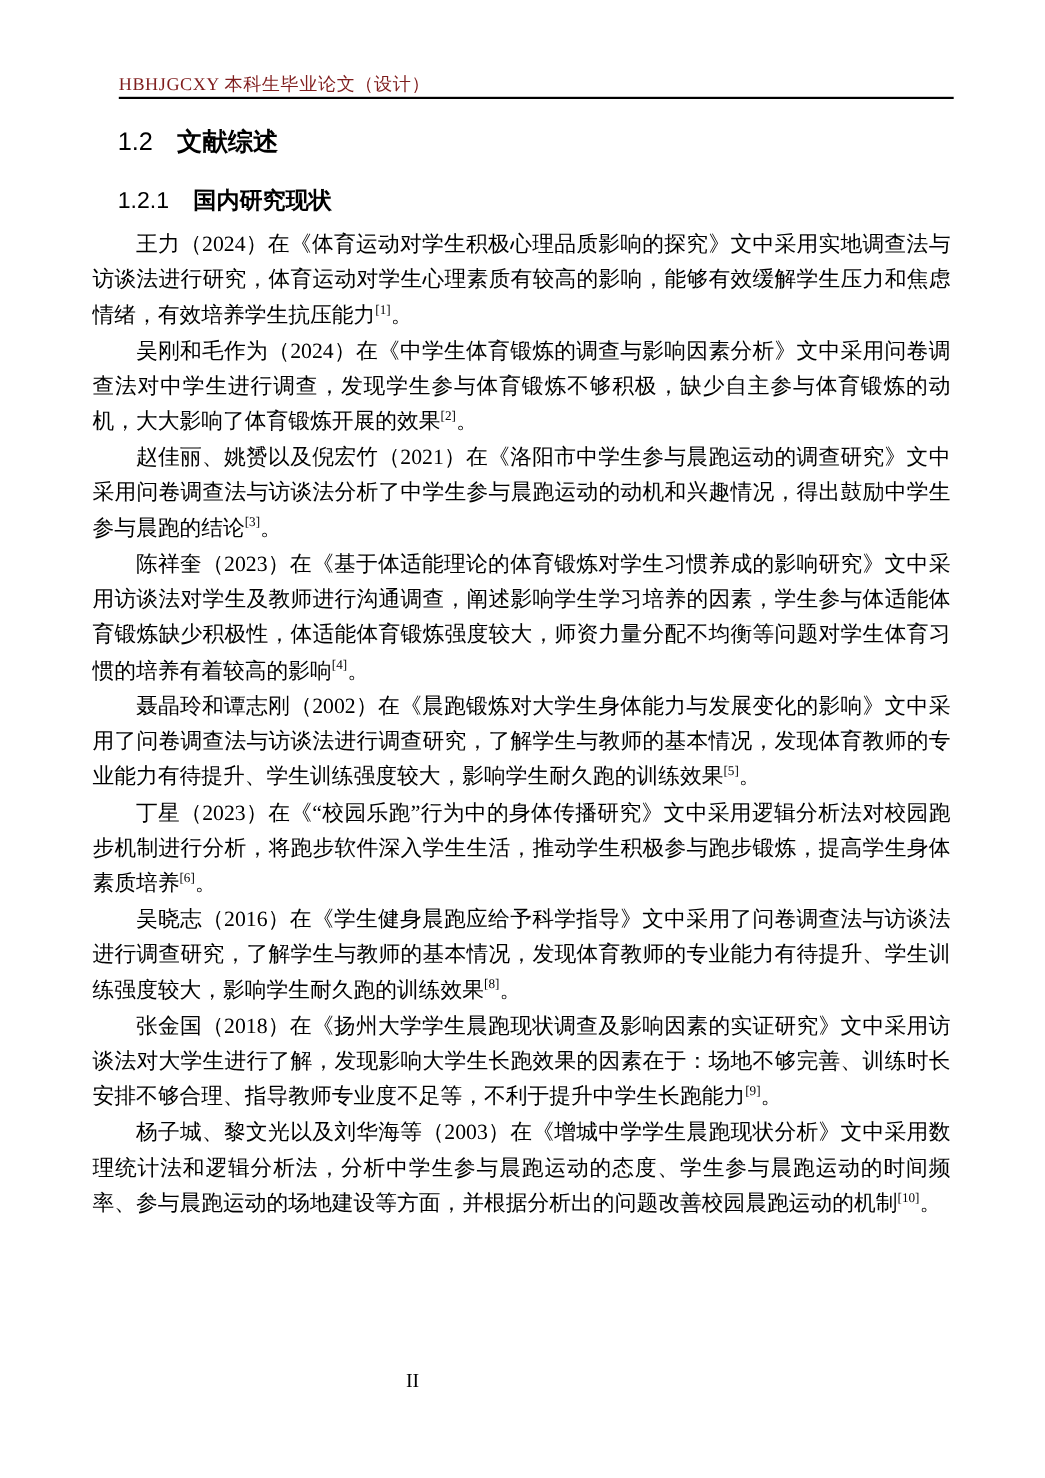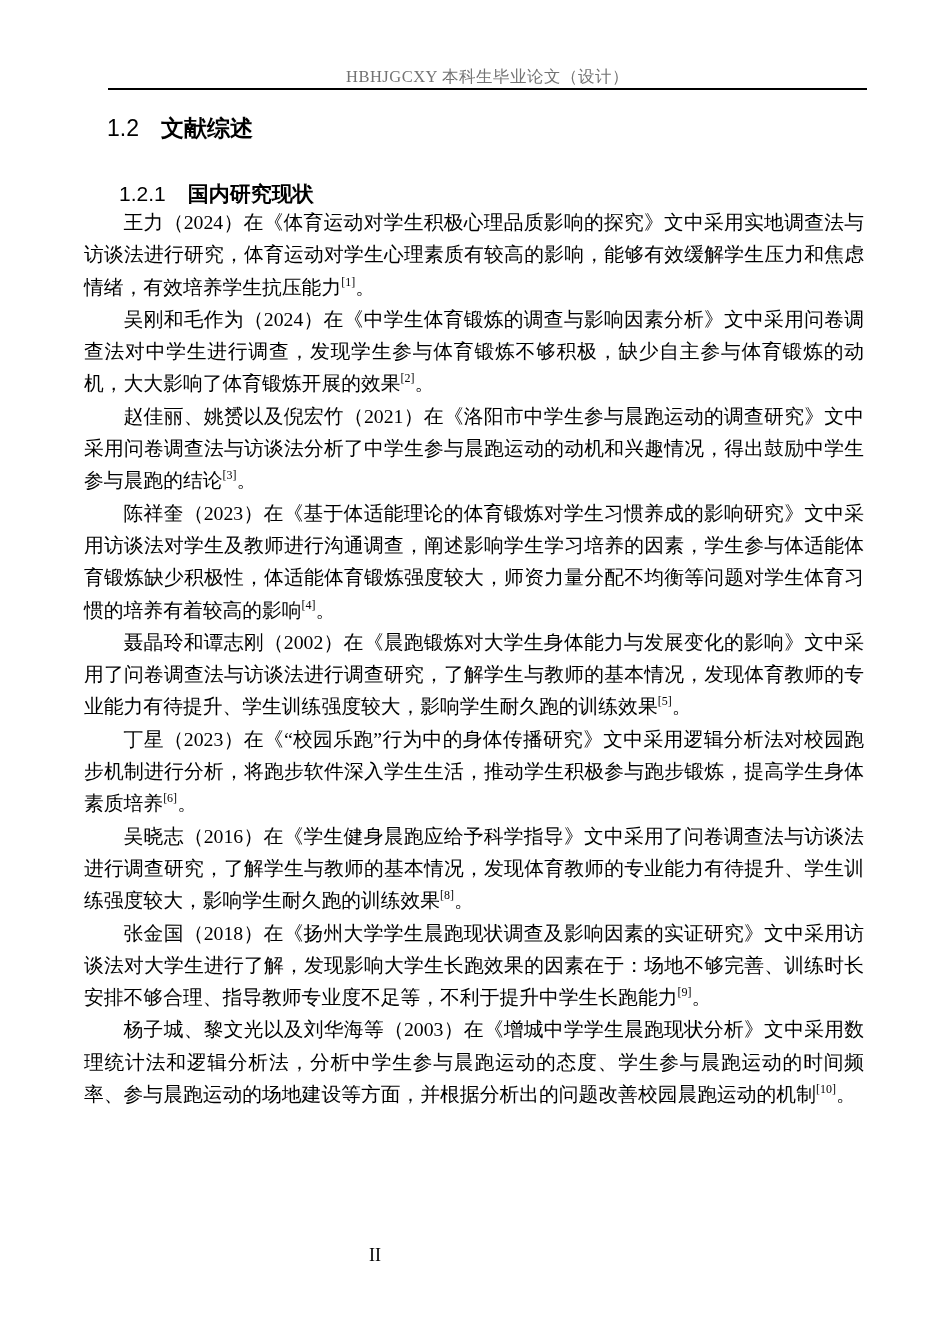--- a/index.html
+++ b/index.html
@@ -14,24 +14,23 @@
     background: #ffffff;
     color: #000000;
     font-family: "Liberation Serif", "DejaVu Serif", serif;
     overflow: hidden;
   }
   .running-head {
     position: absolute;
     top: 66px;
     left: 108px;
     width: 759px;
-    text-align: center;
     font-size: 16.5px;
     line-height: 22px;
-    color: #737373;
+    color: #7f1d1d;
     letter-spacing: 0.5px;
   }
   .header-rule {
     position: absolute;
     top: 88px;
     left: 108px;
     width: 759px;
     height: 2px;
     background: #000000;
   }
@@ -42,21 +41,21 @@
     margin: 0;
     font-size: 23px;
     line-height: 32px;
     font-weight: 400;
     white-space: nowrap;
   }
   .subsection-heading {
     position: absolute;
     top: 167px;
     left: 107px;
-    margin: 12px;
+    margin: 0;
     font-size: 21px;
     line-height: 30px;
     font-weight: 400;
     white-space: nowrap;
   }
   .h-num {
     font-family: Liberation Sans, sans-serif;
     font-weight: 400;
   }
   .section-heading .h-title,

